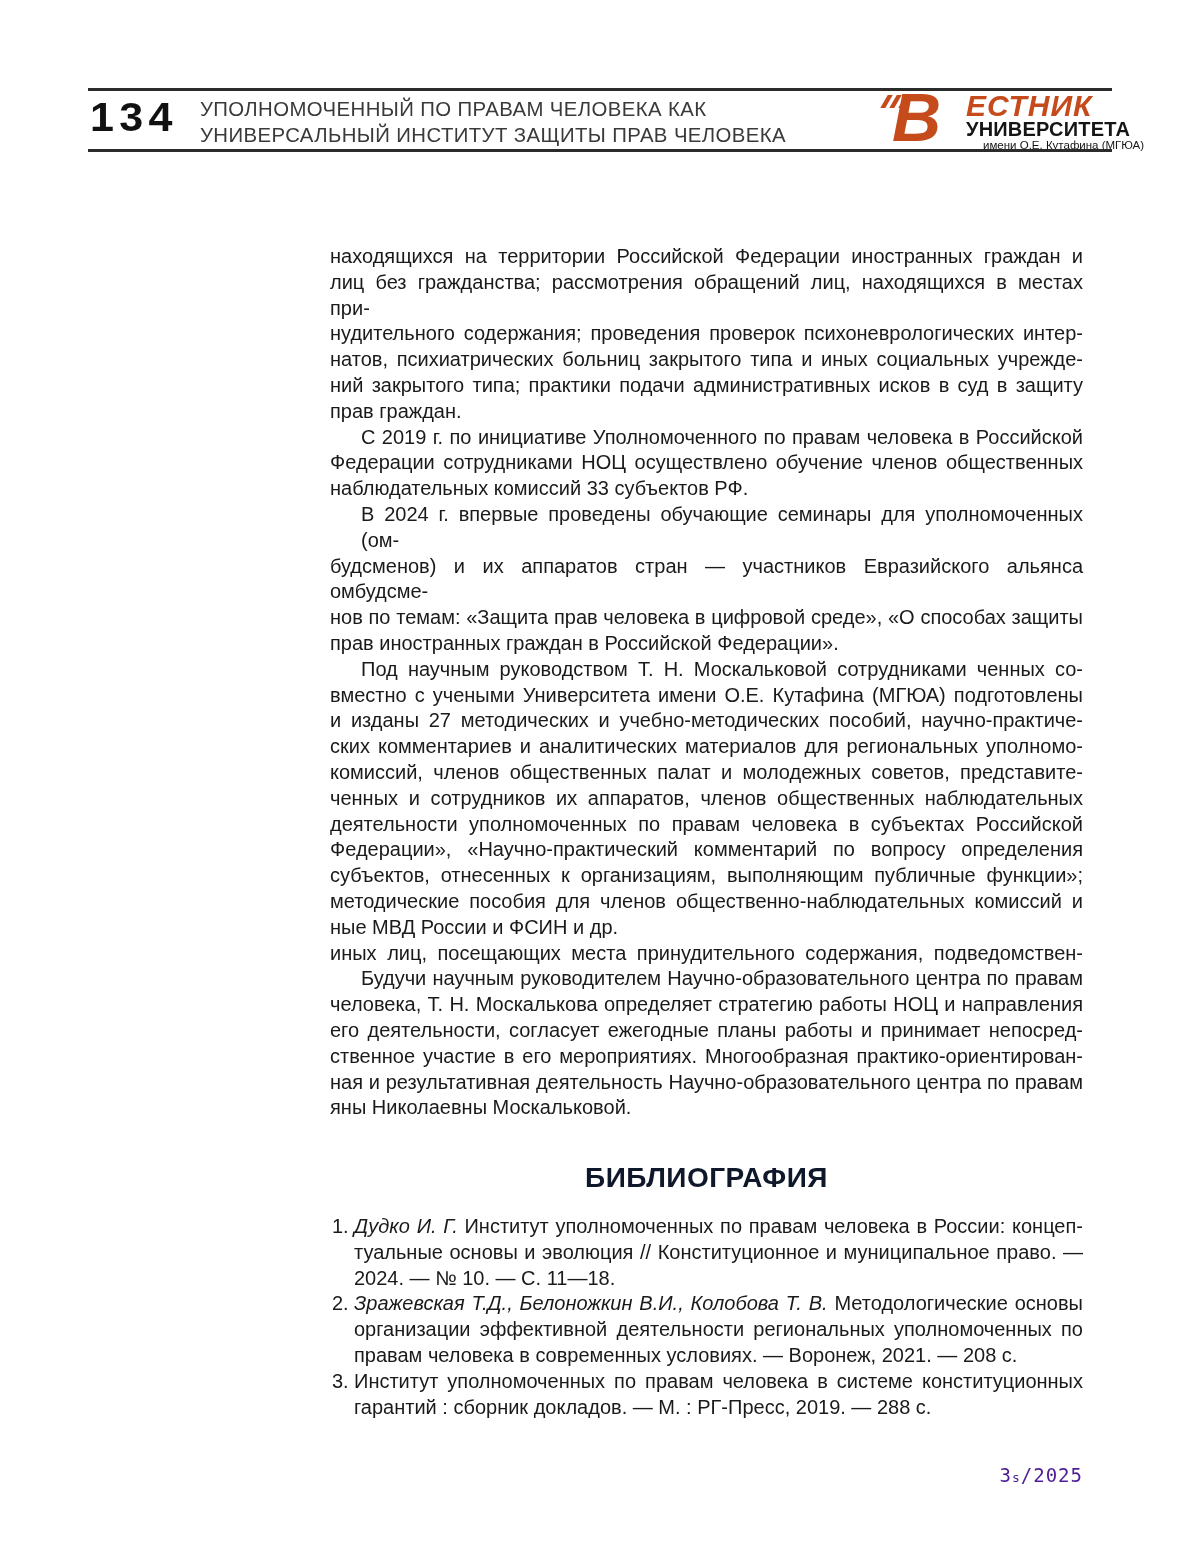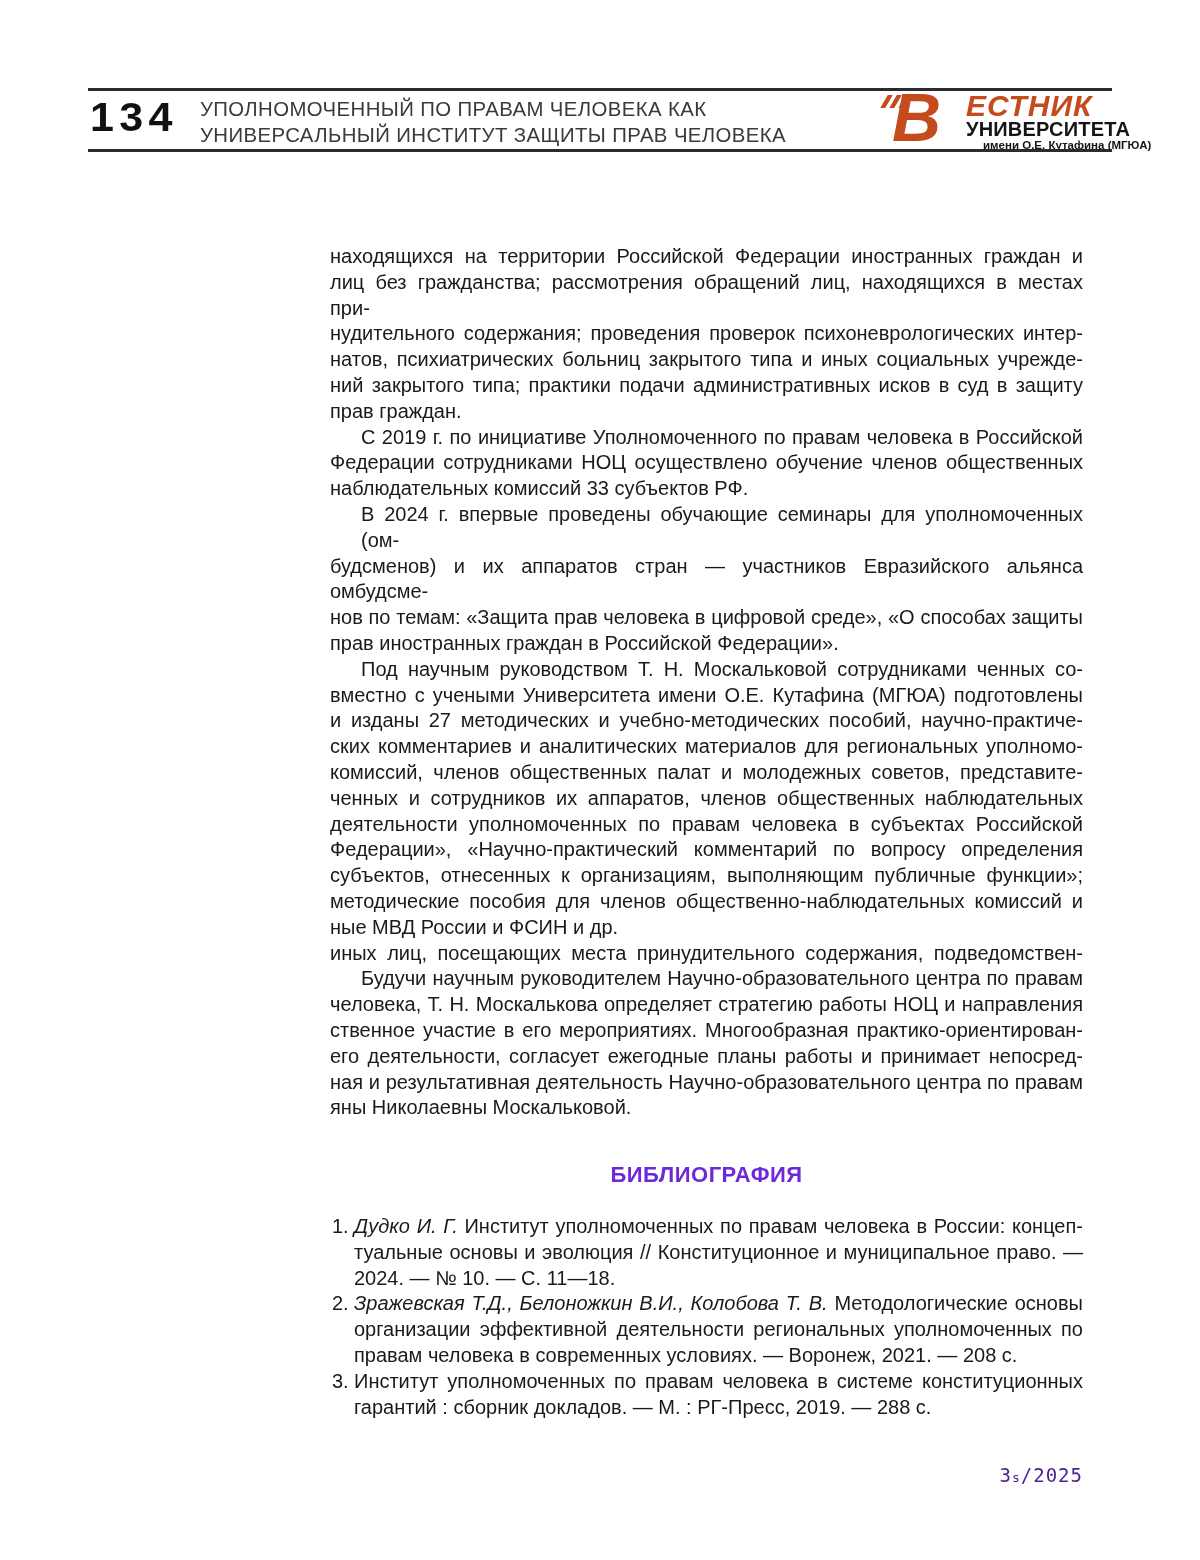--- a/index.html
+++ b/index.html
@@ -40,33 +40,33 @@
     position: absolute; left: 8px; top: -8px;
     font-size: 68px; line-height: 66px; font-weight: 800; font-style: italic;
     color: var(--accent); letter-spacing: -2px;
   }
   .logo-col { position: absolute; left: 82px; top: 0; white-space: nowrap; }
   .logo-w1 {
     font-size: 30px; line-height: 28px; font-weight: 800; font-style: italic;
     color: var(--accent); letter-spacing: 1px;
   }
   .logo-w2 { font-size: 20px; line-height: 19px; font-weight: 800; color: #151515; letter-spacing: 0.2px; }
-  .logo-w3 { font-size: 11.5px; line-height: 13px; font-weight: 700; color: #151515; text-align: right; margin-left: 17px; }
+  .logo-w3 { font-size: 11.5px; line-height: 13px; font-weight: 400; color: #151515; text-align: right; margin-left: 17px; }
 
   
   .article { position: absolute; left: 330px; top: 244px; width: 753px; }
   .paras, .bib-list { font-size: 20px; line-height: 25.8px; color: var(--ink); }
   .line { text-align: justify; text-align-last: justify; }
   .line.last { text-align-last: left; }
   .line.first-indent { padding-left: 31px; }
 
   .bib-heading {
     margin-top: 41px; height: 26px;
-    text-align: center; font-size: 22px; font-weight: 700; letter-spacing: 0.5px;
-    color: #6d28d9;
+    text-align: center; font-size: 28px; font-weight: 700; letter-spacing: 0.5px;
+    color: #0f172a;
   }
   .bib-list { margin-top: 26px; list-style: none; }
   .bib-item { position: relative; padding-left: 24px; }
   .bib-num { position: absolute; left: 2px; top: 0; }
   .bib-item i { font-style: italic; }
 
   
   .page-footer {
     position: absolute; right: 117px; top: 1464px;
     font-family: "DejaVu Sans Mono", monospace;
@@ -133,22 +133,22 @@
           <div class="line">деятельности уполномоченных по правам человека в субъектах Российской</div>
           <div class="line">Федерации», «Научно-практический комментарий по вопросу определения</div>
           <div class="line">субъектов, отнесенных к организациям, выполняющим публичные функции»;</div>
           <div class="line">методические пособия для членов общественно-наблюдательных комиссий и</div>
           <div class="line last">ные МВД России и ФСИН и др.</div>
           <div class="line">иных лиц, посещающих места принудительного содержания, подведомствен-</div>
         </div>
         <div class="para">
           <div class="line first-indent">Будучи научным руководителем Научно-образовательного центра по правам</div>
           <div class="line">человека, Т. Н. Москалькова определяет стратегию работы НОЦ и направления</div>
+          <div class="line">его деятельности, согласует ежегодные планы работы и принимает непосред-</div>
           <div class="line">ственное участие в его мероприятиях. Многообразная практико-ориентирован-</div>
-          <div class="line">его деятельности, согласует ежегодные планы работы и принимает непосред-</div>
           <div class="line">ная и результативная деятельность Научно-образовательного центра по правам</div>
           <div class="line last">яны Николаевны Москальковой.</div>
         </div>
       </div>
 
     <h2 class="bib-heading">БИБЛИОГРАФИЯ</h2>
 
     <div class="bib-list">
         <div class="bib-item">
           <span class="bib-num">1.</span>

